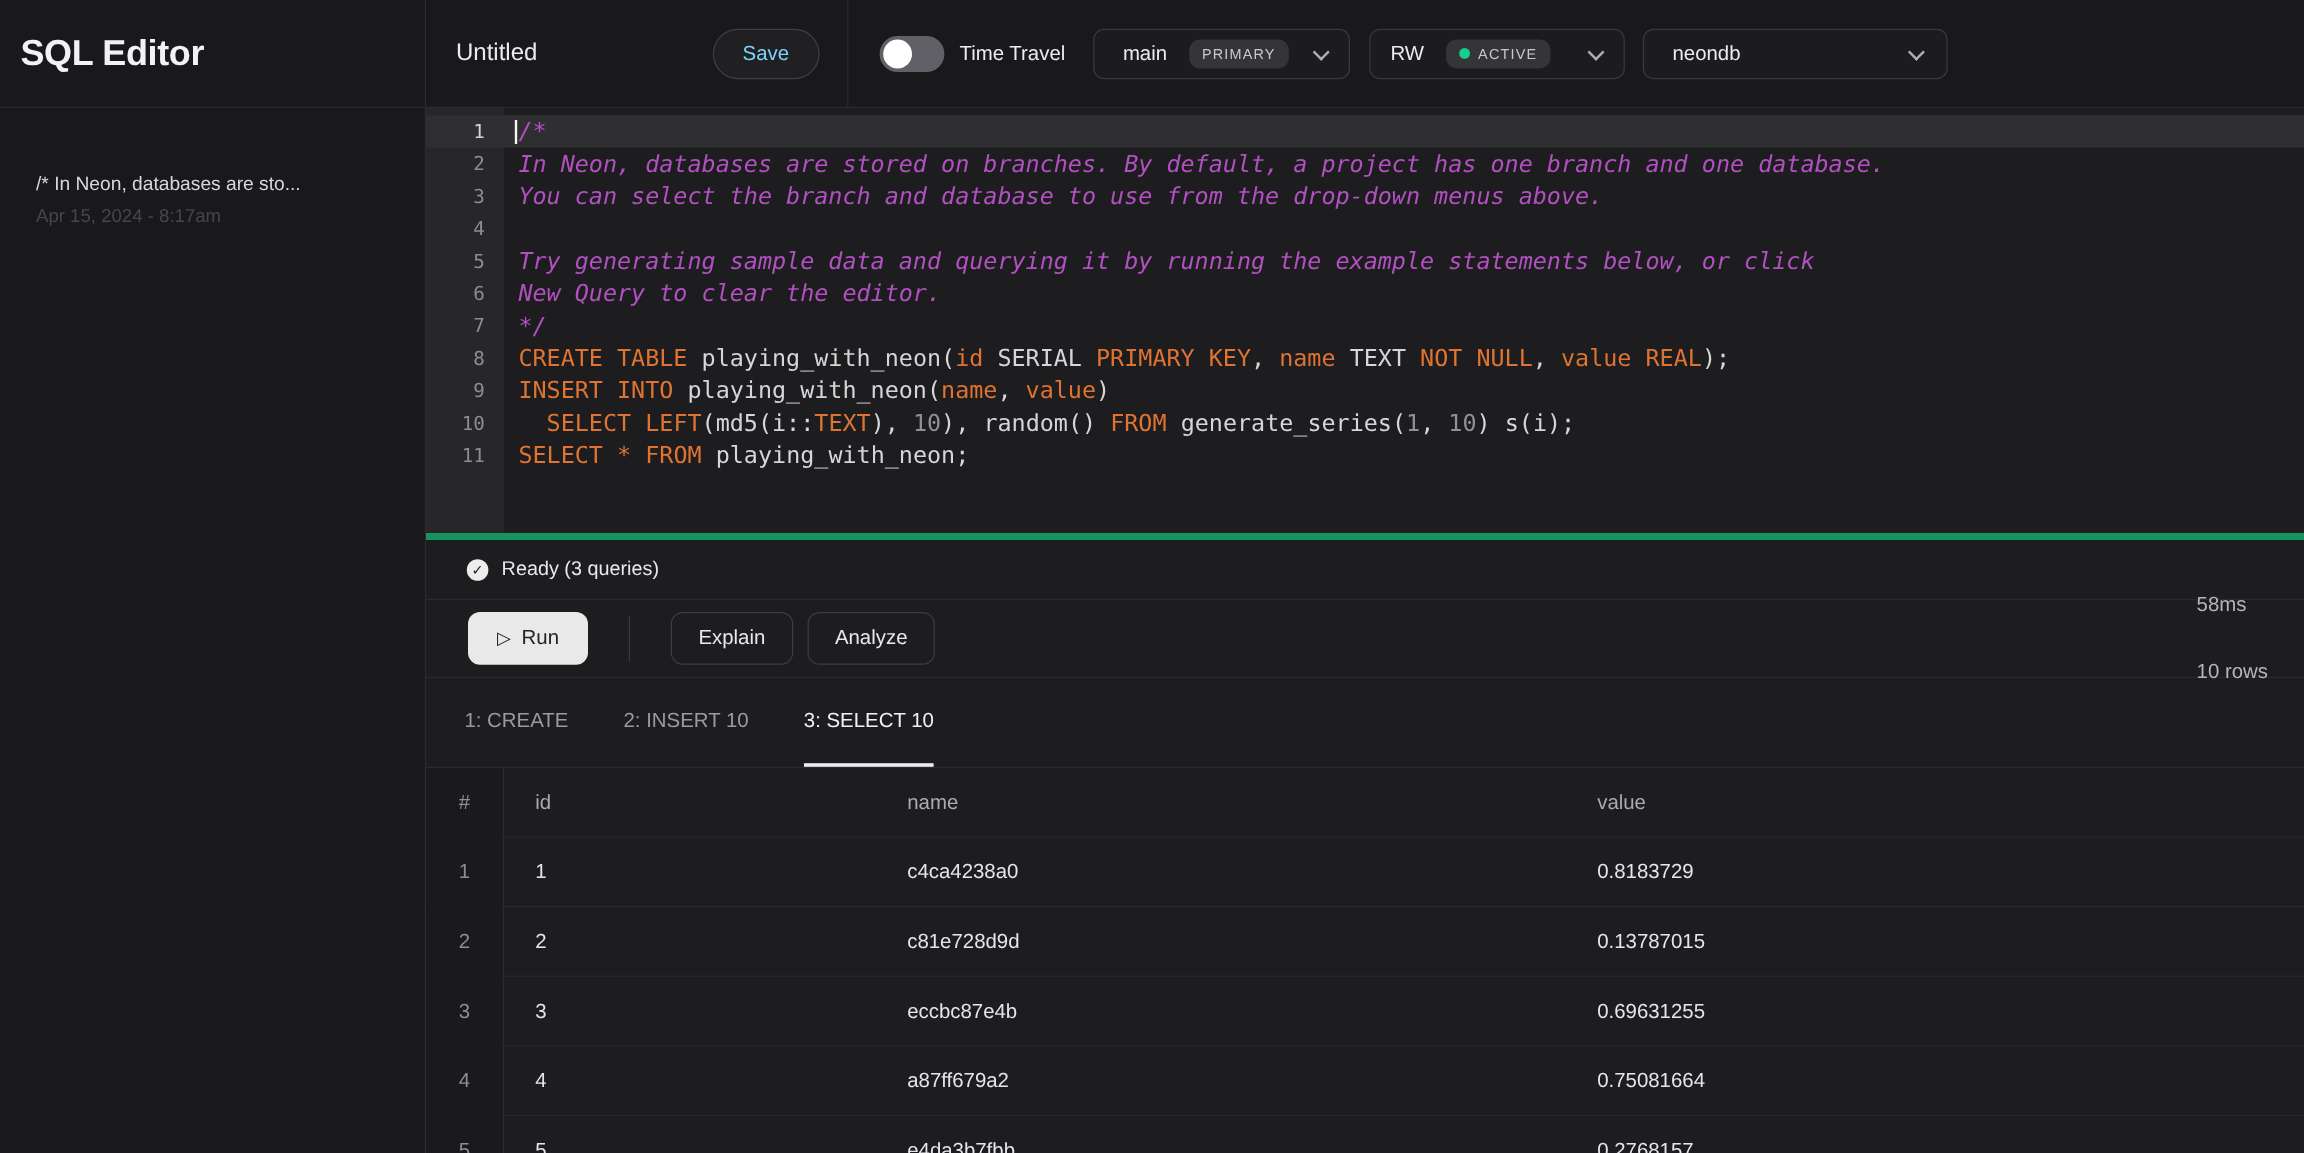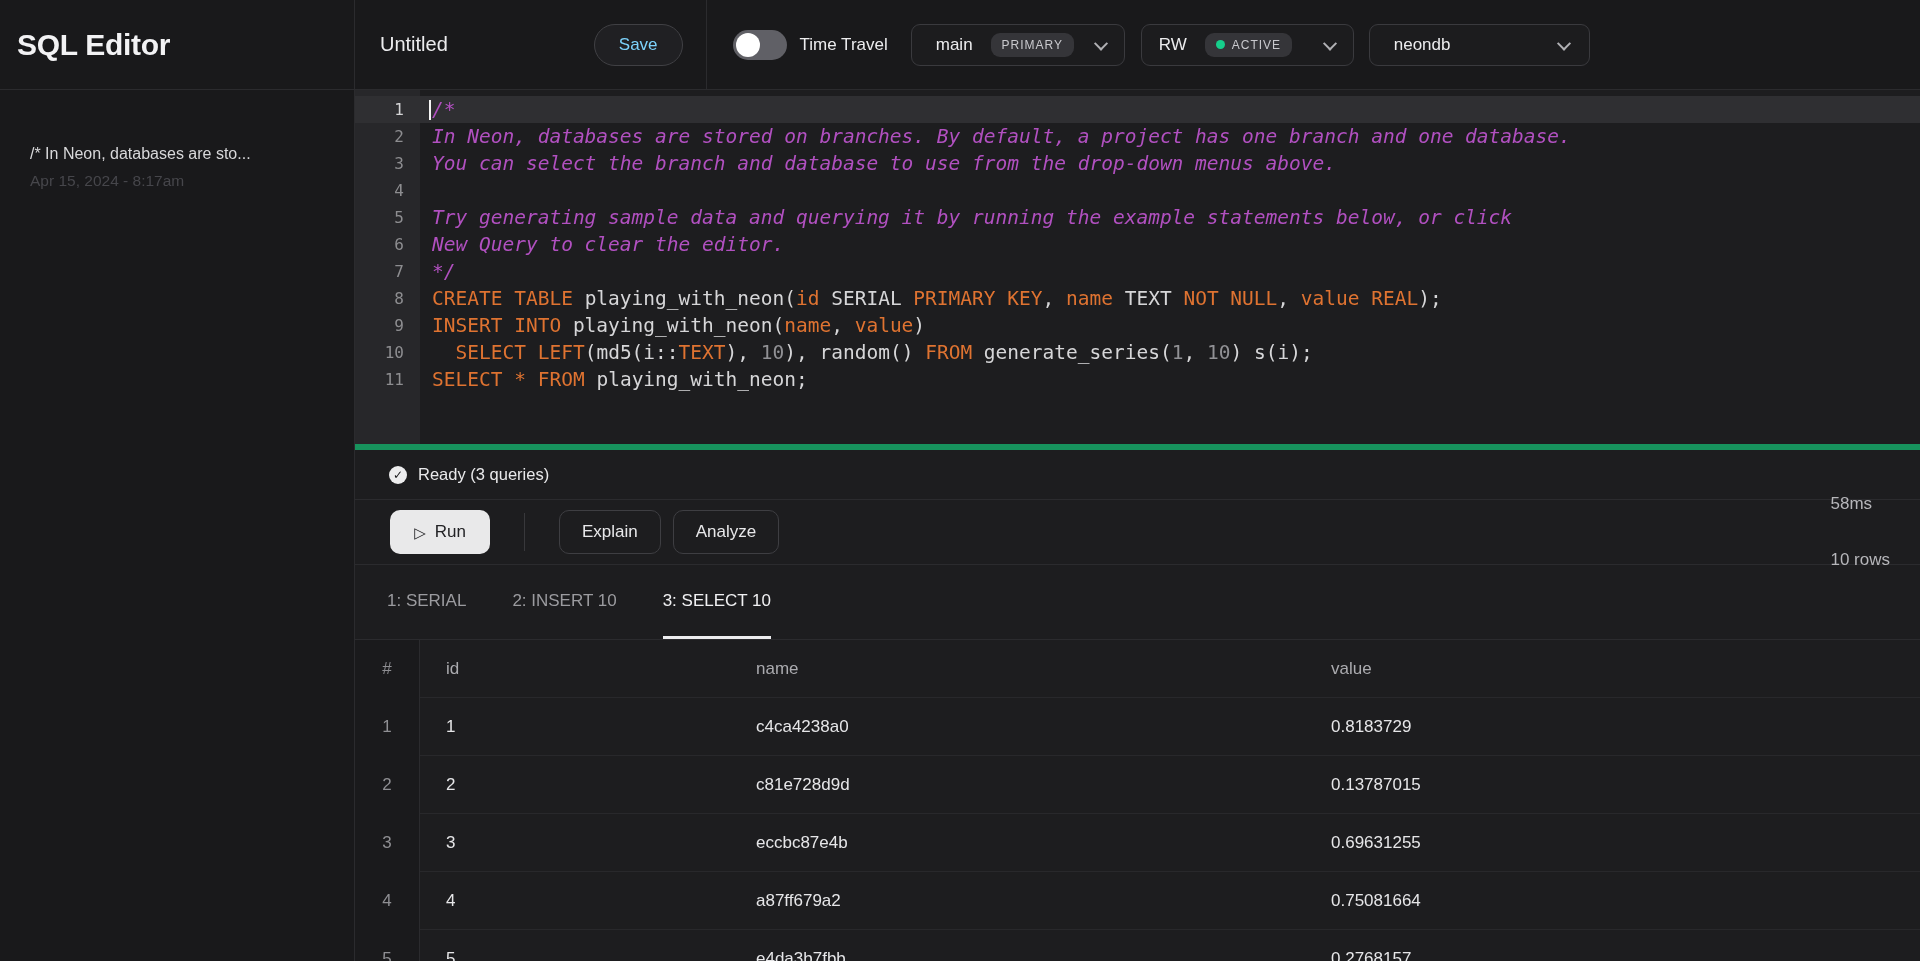--- a/index.html
+++ b/index.html
@@ -26,21 +26,21 @@
   .topbar { height:90px; min-height:90px; border-bottom:1px solid #2b2b2e; background:#19191b; display:flex; align-items:center; padding-left:25px; }
   .doc-title { font-size:20px; color:#ececee; }
   .btn-save { margin-left:146px; height:42px; padding:0 24px; background:#202023; border:1px solid #404044; border-radius:21px; font-size:17px; color:#7dd3fc; display:flex; align-items:center; cursor:pointer; }
   .tb-divider { margin-left:23px; width:1px; height:90px; background:#2b2b2e; }
   .toggle { margin-left:26px; width:54px; height:30px; border-radius:15px; background:#606066; position:relative; cursor:pointer; }
   .toggle-knob { position:absolute; left:3px; top:3px; width:24px; height:24px; border-radius:50%; background:#ffffff; }
   .toggle-label { margin-left:13px; font-size:17px; color:#ececee; }
   .dd { height:42px; border:1px solid #3a3a3e; border-radius:9px; display:flex; align-items:center; background:#1c1c1e; cursor:pointer; }
   .dd-branch { margin-left:23px; width:214px; padding:0 18px 0 24px; }
   .dd-compute { margin-left:16px; width:213px; padding:0 18px 0 17px; }
-  .dd-db { margin-left:15px; width:221px; padding:0 20px 0 24px; }
+  .dd-db { margin-left:15px; width:254px; padding:0 20px 0 24px; }
   .dd-name { font-size:17px; color:#ececee; }
   .badge { margin-left:18px; height:24px; padding:0 11px; background:#353539; border-radius:9px; display:flex; align-items:center; gap:7px; font-size:12px; letter-spacing:1px; color:#c9c9cd; }
   .dot { width:9px; height:9px; border-radius:50%; background:#16cf8c; }
   .chev { margin-left:auto; width:10px; height:10px; border-left:2px solid #b0b0b4; border-bottom:2px solid #b0b0b4; transform:rotate(-45deg) translate(1px,-1px); }
 
   
   .editor { position:relative; height:354px; min-height:354px; overflow:hidden; background:#1d1d1f; }
   .gutter-bg { position:absolute; left:0; top:0; width:65px; height:100%; background:#27272a; }
   .code-rows { position:relative; padding-top:6px; }
   .code-row { display:flex; height:27px; line-height:27px; }
@@ -196,21 +196,21 @@
       <div class="act-divider"></div>
       <button class="btn-ghost">Explain</button>
       <button class="btn-ghost">Analyze</button>
       <div class="metrics">
         <span>58ms</span>
         <span>10 rows</span>
       </div>
     </div>
 
     <div class="rtabs" id="rtabs">
-        <div class="rtab">1: SERIAL</div>
+        <div class="rtab">1: CREATE</div>
         <div class="rtab">2: INSERT 10</div>
         <div class="rtab active">3: SELECT 10</div>
       </div>
 
     <div class="rtable" id="rtable">
         <div class="trow head">
           <div class="idx">#</div>
           <div class="cell">id</div>
           <div class="cell">name</div>
           <div class="cell">value</div>

